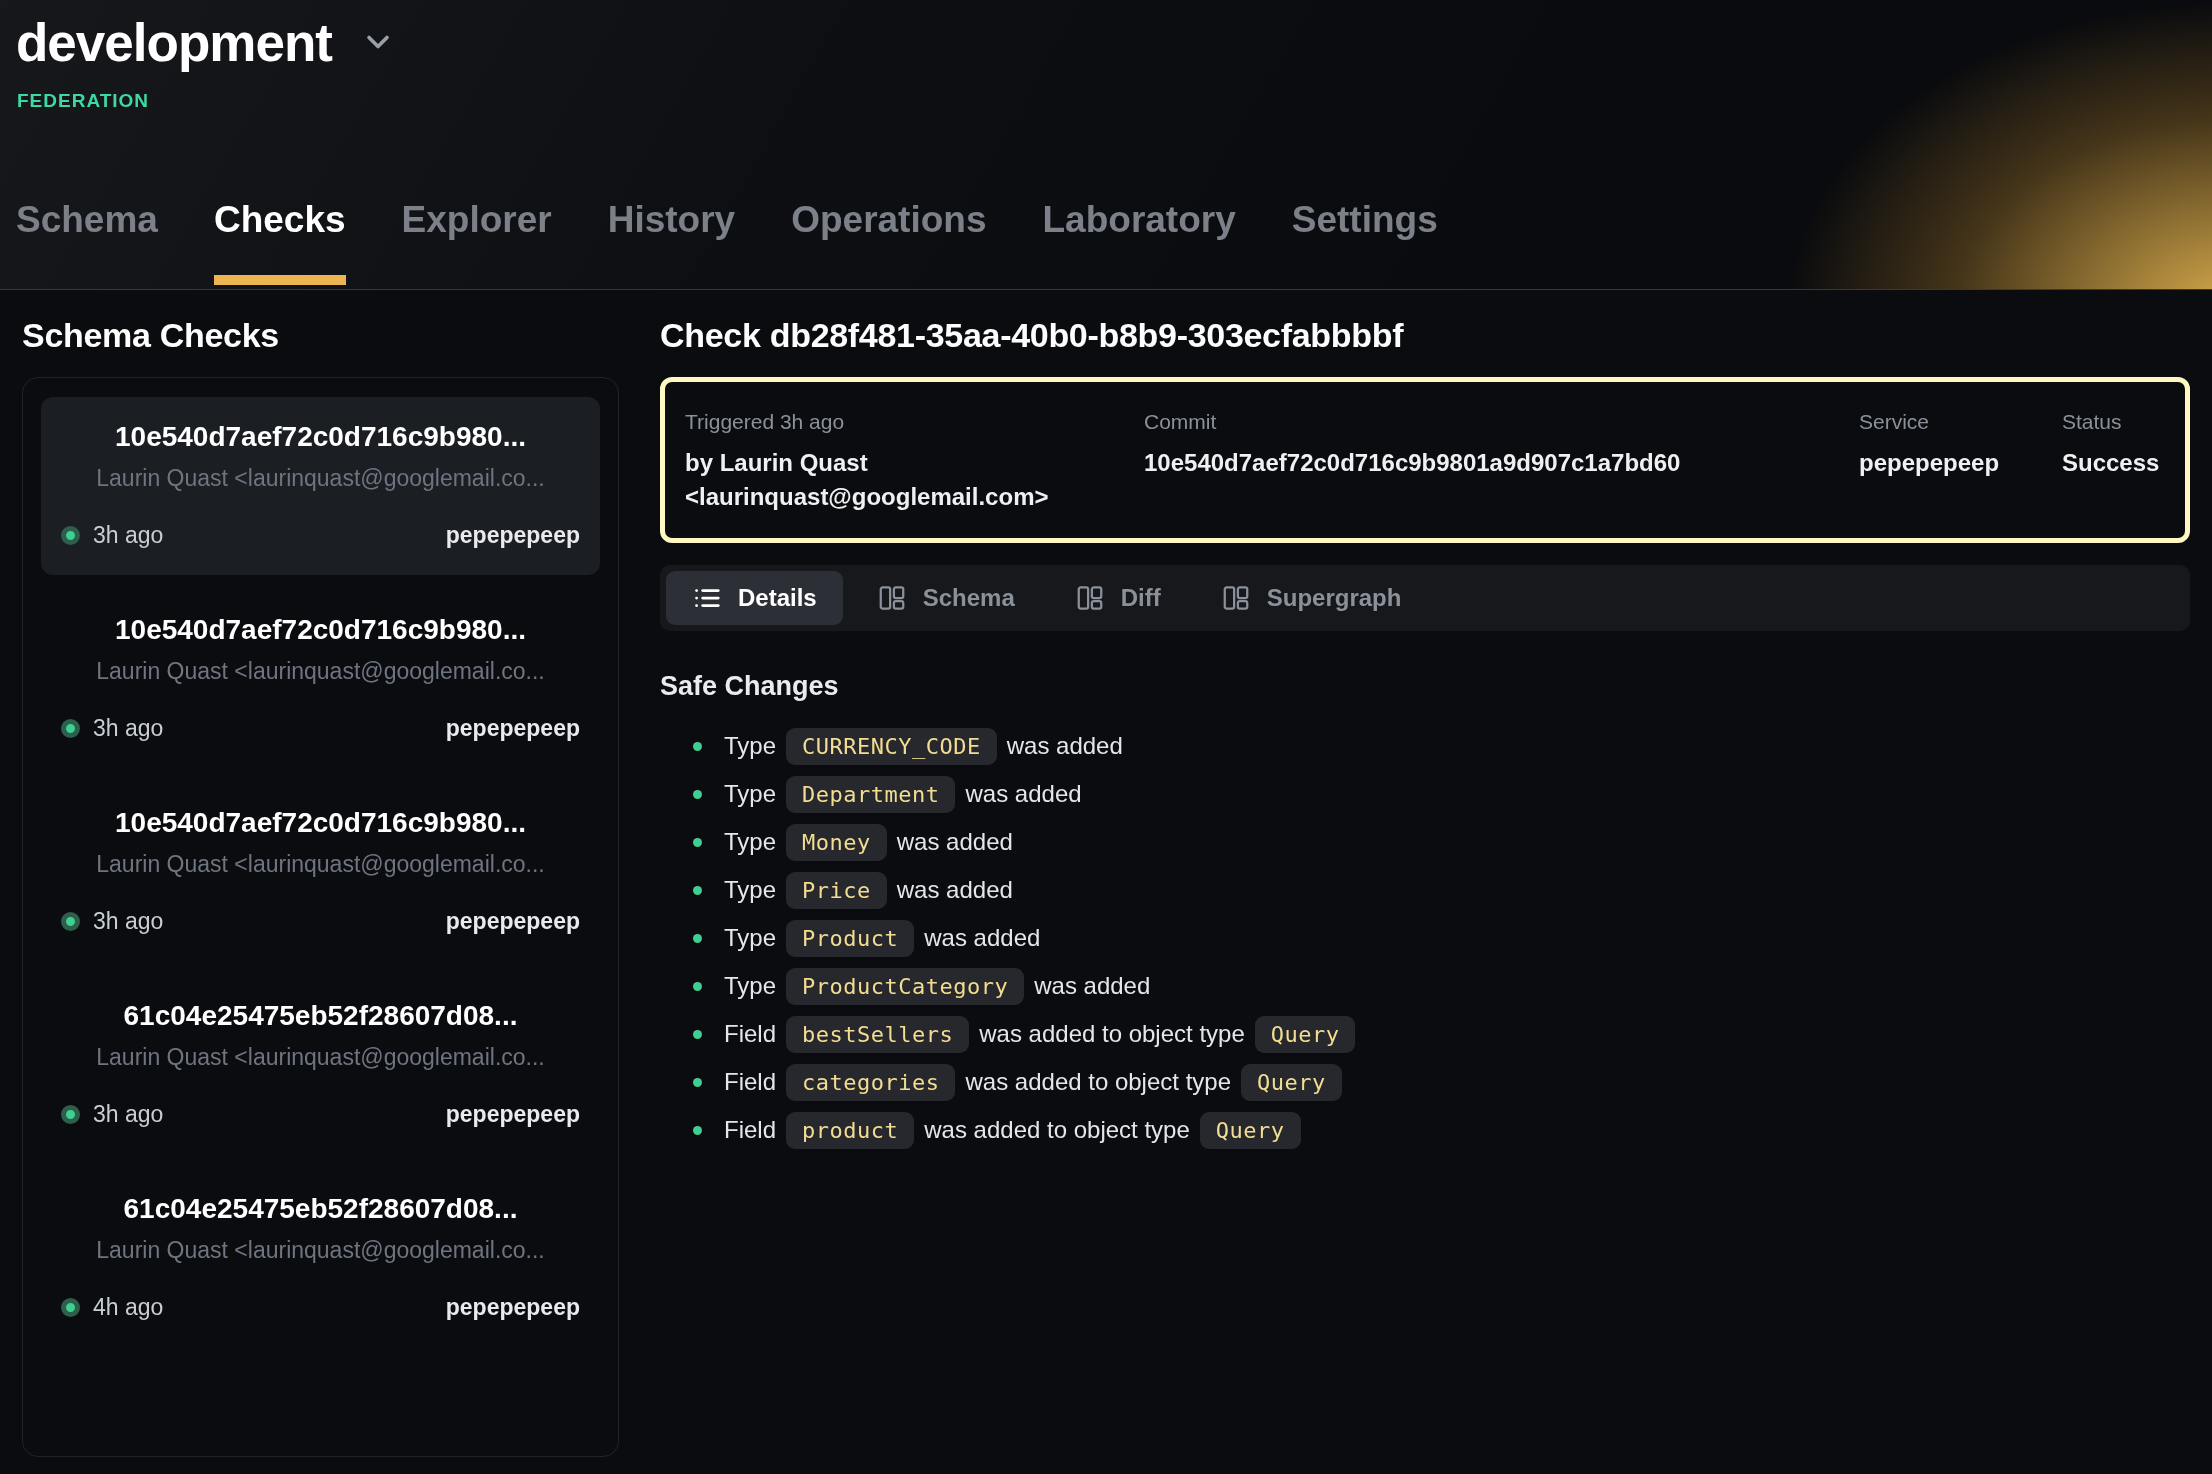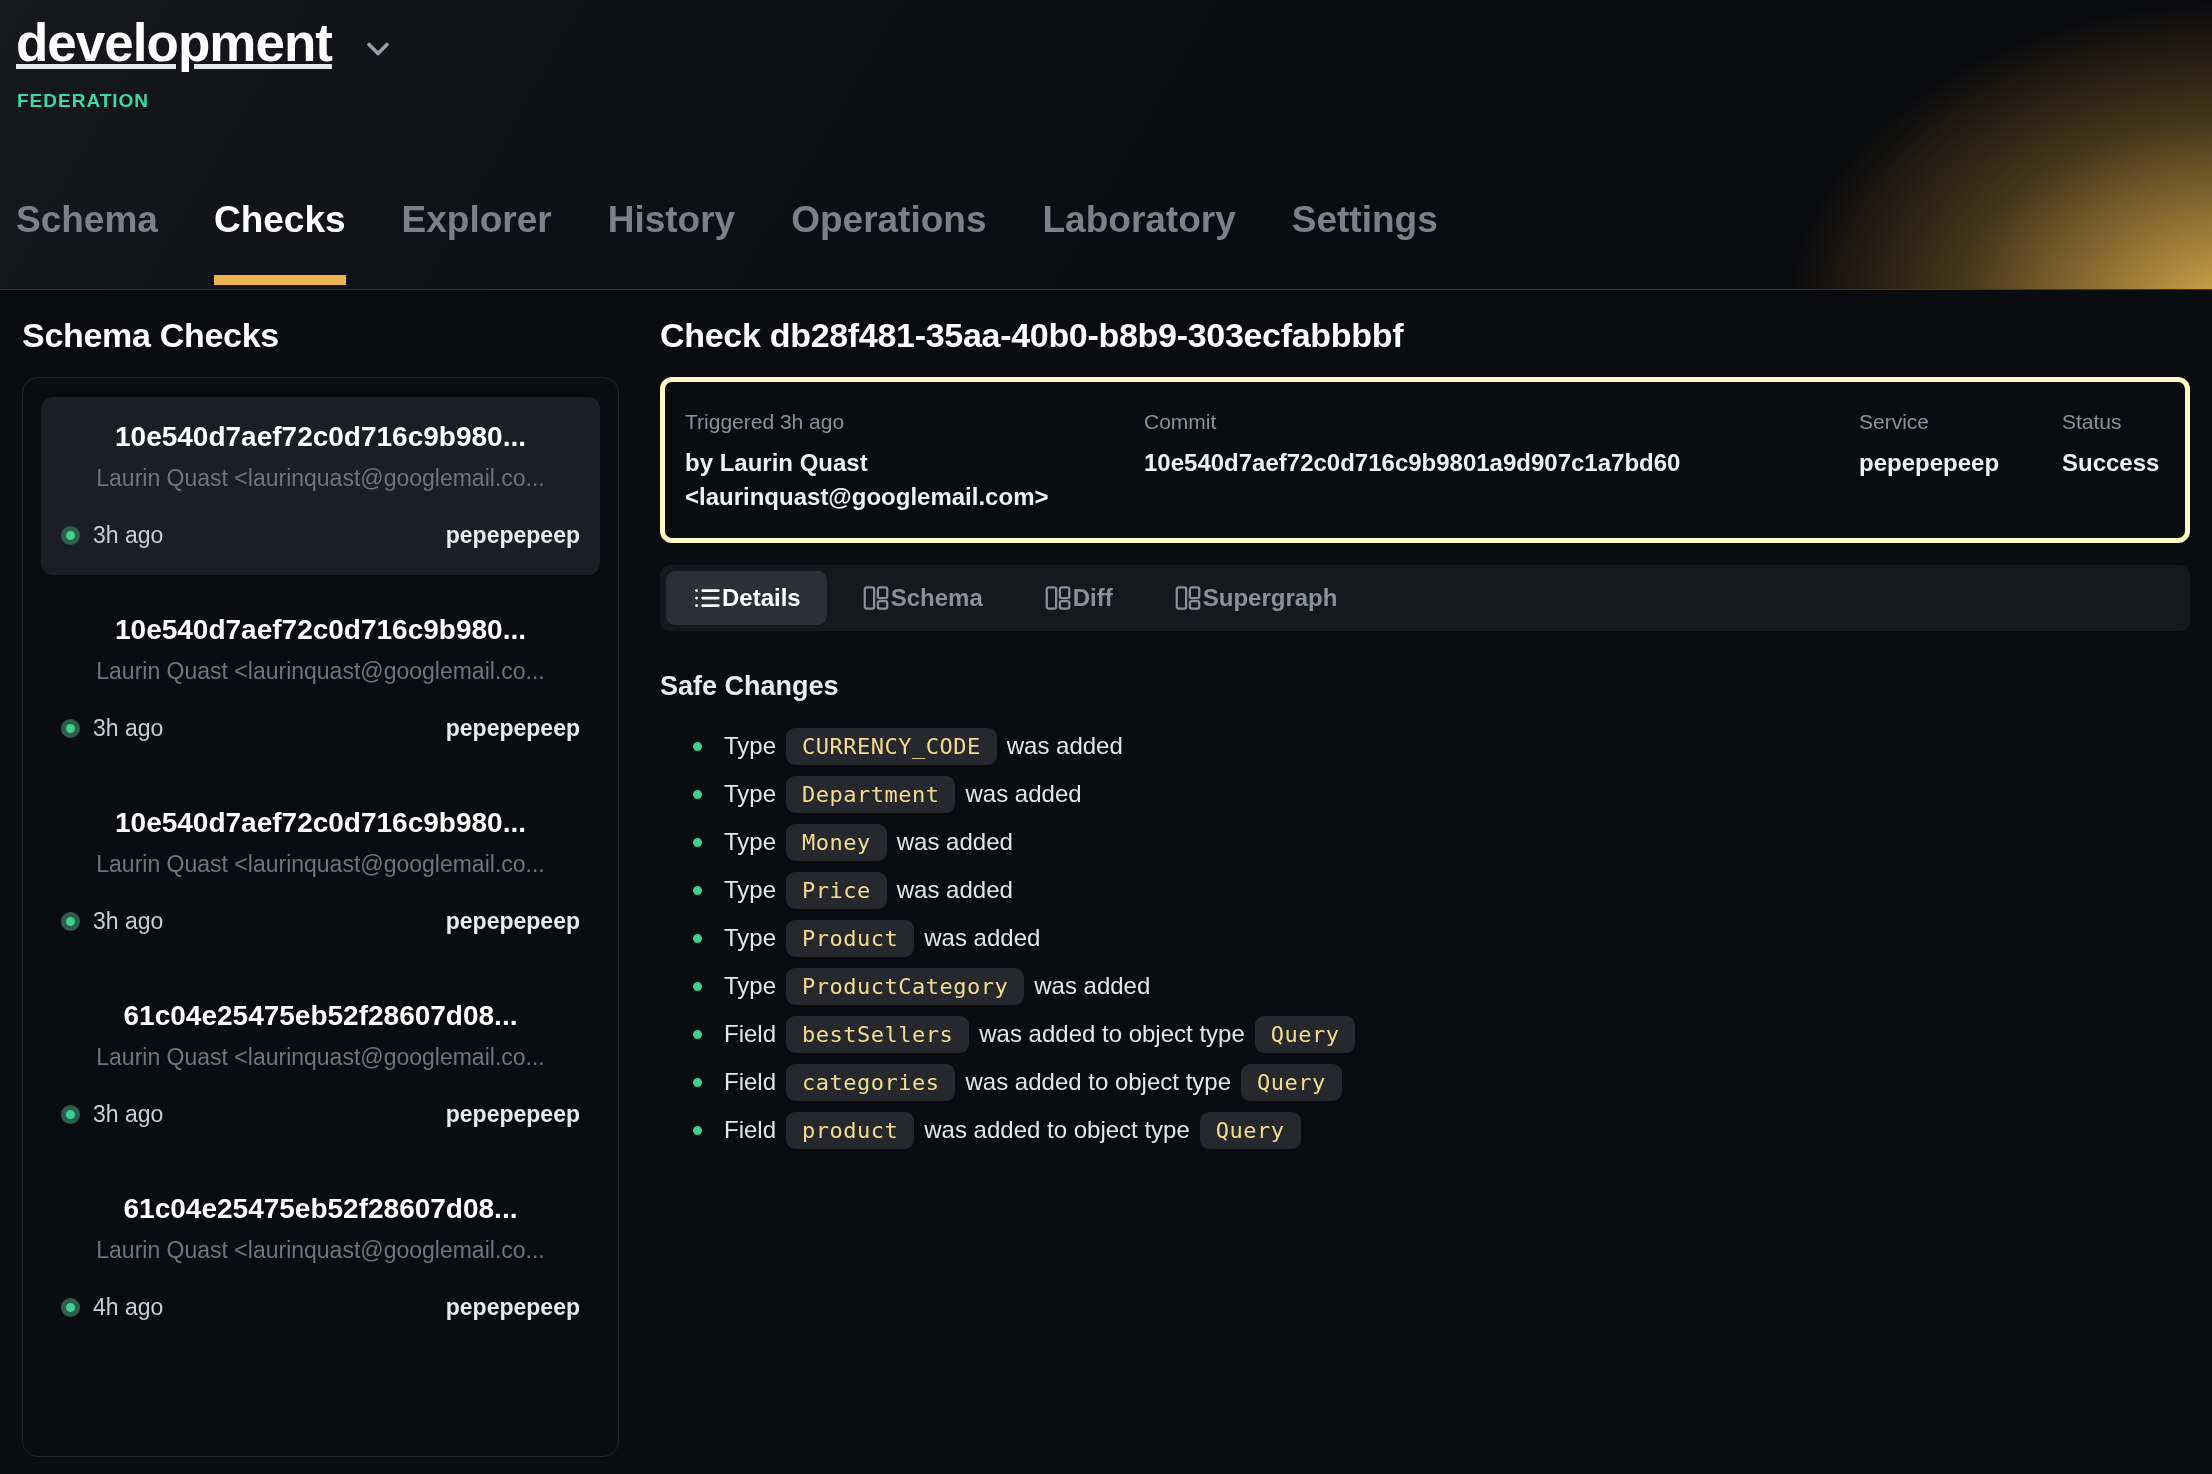--- a/index.html
+++ b/index.html
@@ -13,21 +13,21 @@
 
   
   .header {
     position:relative;
     height:290px;
     border-bottom:1px solid #35383f;
     background:
       radial-gradient(620px 430px at 101% 108%, rgba(236,187,82,0.92) 0%, rgba(150,110,40,0.42) 45%, rgba(0,0,0,0) 72%),
       linear-gradient(120deg, #17181c 0%, #0e0f12 35%, #0a0b0e 70%);
   }
-  .project-row { position:absolute; top:12px; left:16px; display:flex; align-items:center;text-decoration:underline; }
+  .project-row { position:absolute; top:12px; left:16px; display:flex; align-items:flex-start; }
   .project-name { font-size:53px; font-weight:800; color:#ffffff; letter-spacing:-1px; }
   .chevron-btn { background:none; border:none; margin-left:28px; margin-top:12px; cursor:pointer; display:flex; }
   .project-type { position:absolute; top:90px; left:17px; font-size:19px; font-weight:700; letter-spacing:1px; color:#3dd9a1; }
   .nav { position:absolute; bottom:0; left:16px; display:flex; gap:56px; }
   .nav-tab { position:relative; display:block; font-size:37px; font-weight:700; color:#7b8089; padding-bottom:48px; text-decoration:none; cursor:pointer; }
   .nav-tab.active { color:#ffffff; }
   .nav-tab.active::after { content:""; position:absolute; left:0; right:0; bottom:4px; height:10px; background:#ecb452; }
 
   
   .content { display:flex; padding:0 22px; }
@@ -50,21 +50,21 @@
   .meta-box { margin-top:22px; border:5px solid #fef9c3; border-radius:12px; padding:28px 20px 24px; display:flex; }
   .meta-col-triggered { width:459px; flex-shrink:0; }
   .meta-col-commit { width:715px; flex-shrink:0; }
   .meta-col-service { width:203px; flex-shrink:0; }
   .meta-col-status { flex:1; }
   .meta-label { font-size:21px; color:#8b919b; }
   .meta-value { margin-top:12px; font-size:24px; font-weight:700; color:#eef0f2; line-height:1.42; }
 
   
   .view-tabs { margin-top:22px; background:#16181c; border-radius:10px; padding:6px; display:flex; align-items:center; }
-  .vtab { display:flex; align-items:center; padding:0 26px; height:54px; border:none; border-radius:9px;
+  .vtab { display:flex; align-items:center; gap:16px; padding:0 26px; height:54px; border:none; border-radius:9px;
           background:transparent; color:#8b919b; font-family:inherit; font-size:24px; font-weight:600; cursor:pointer; }
   .vtab.active { background:#2c2f35; color:#ffffff; }
   .vtab + .vtab { margin-left:8px; }
   .vtab svg { flex-shrink:0; }
 
   
   .section-title { margin-top:40px; font-size:27px; font-weight:700; color:#e9ebee; }
   .changes { margin-top:20px; list-style:none; }
   .change-row { display:flex; align-items:center; height:48px; }
   .bullet { width:9px; height:9px; border-radius:50%; background:#3ecf93; margin-left:33px; margin-right:22px; flex-shrink:0; }

